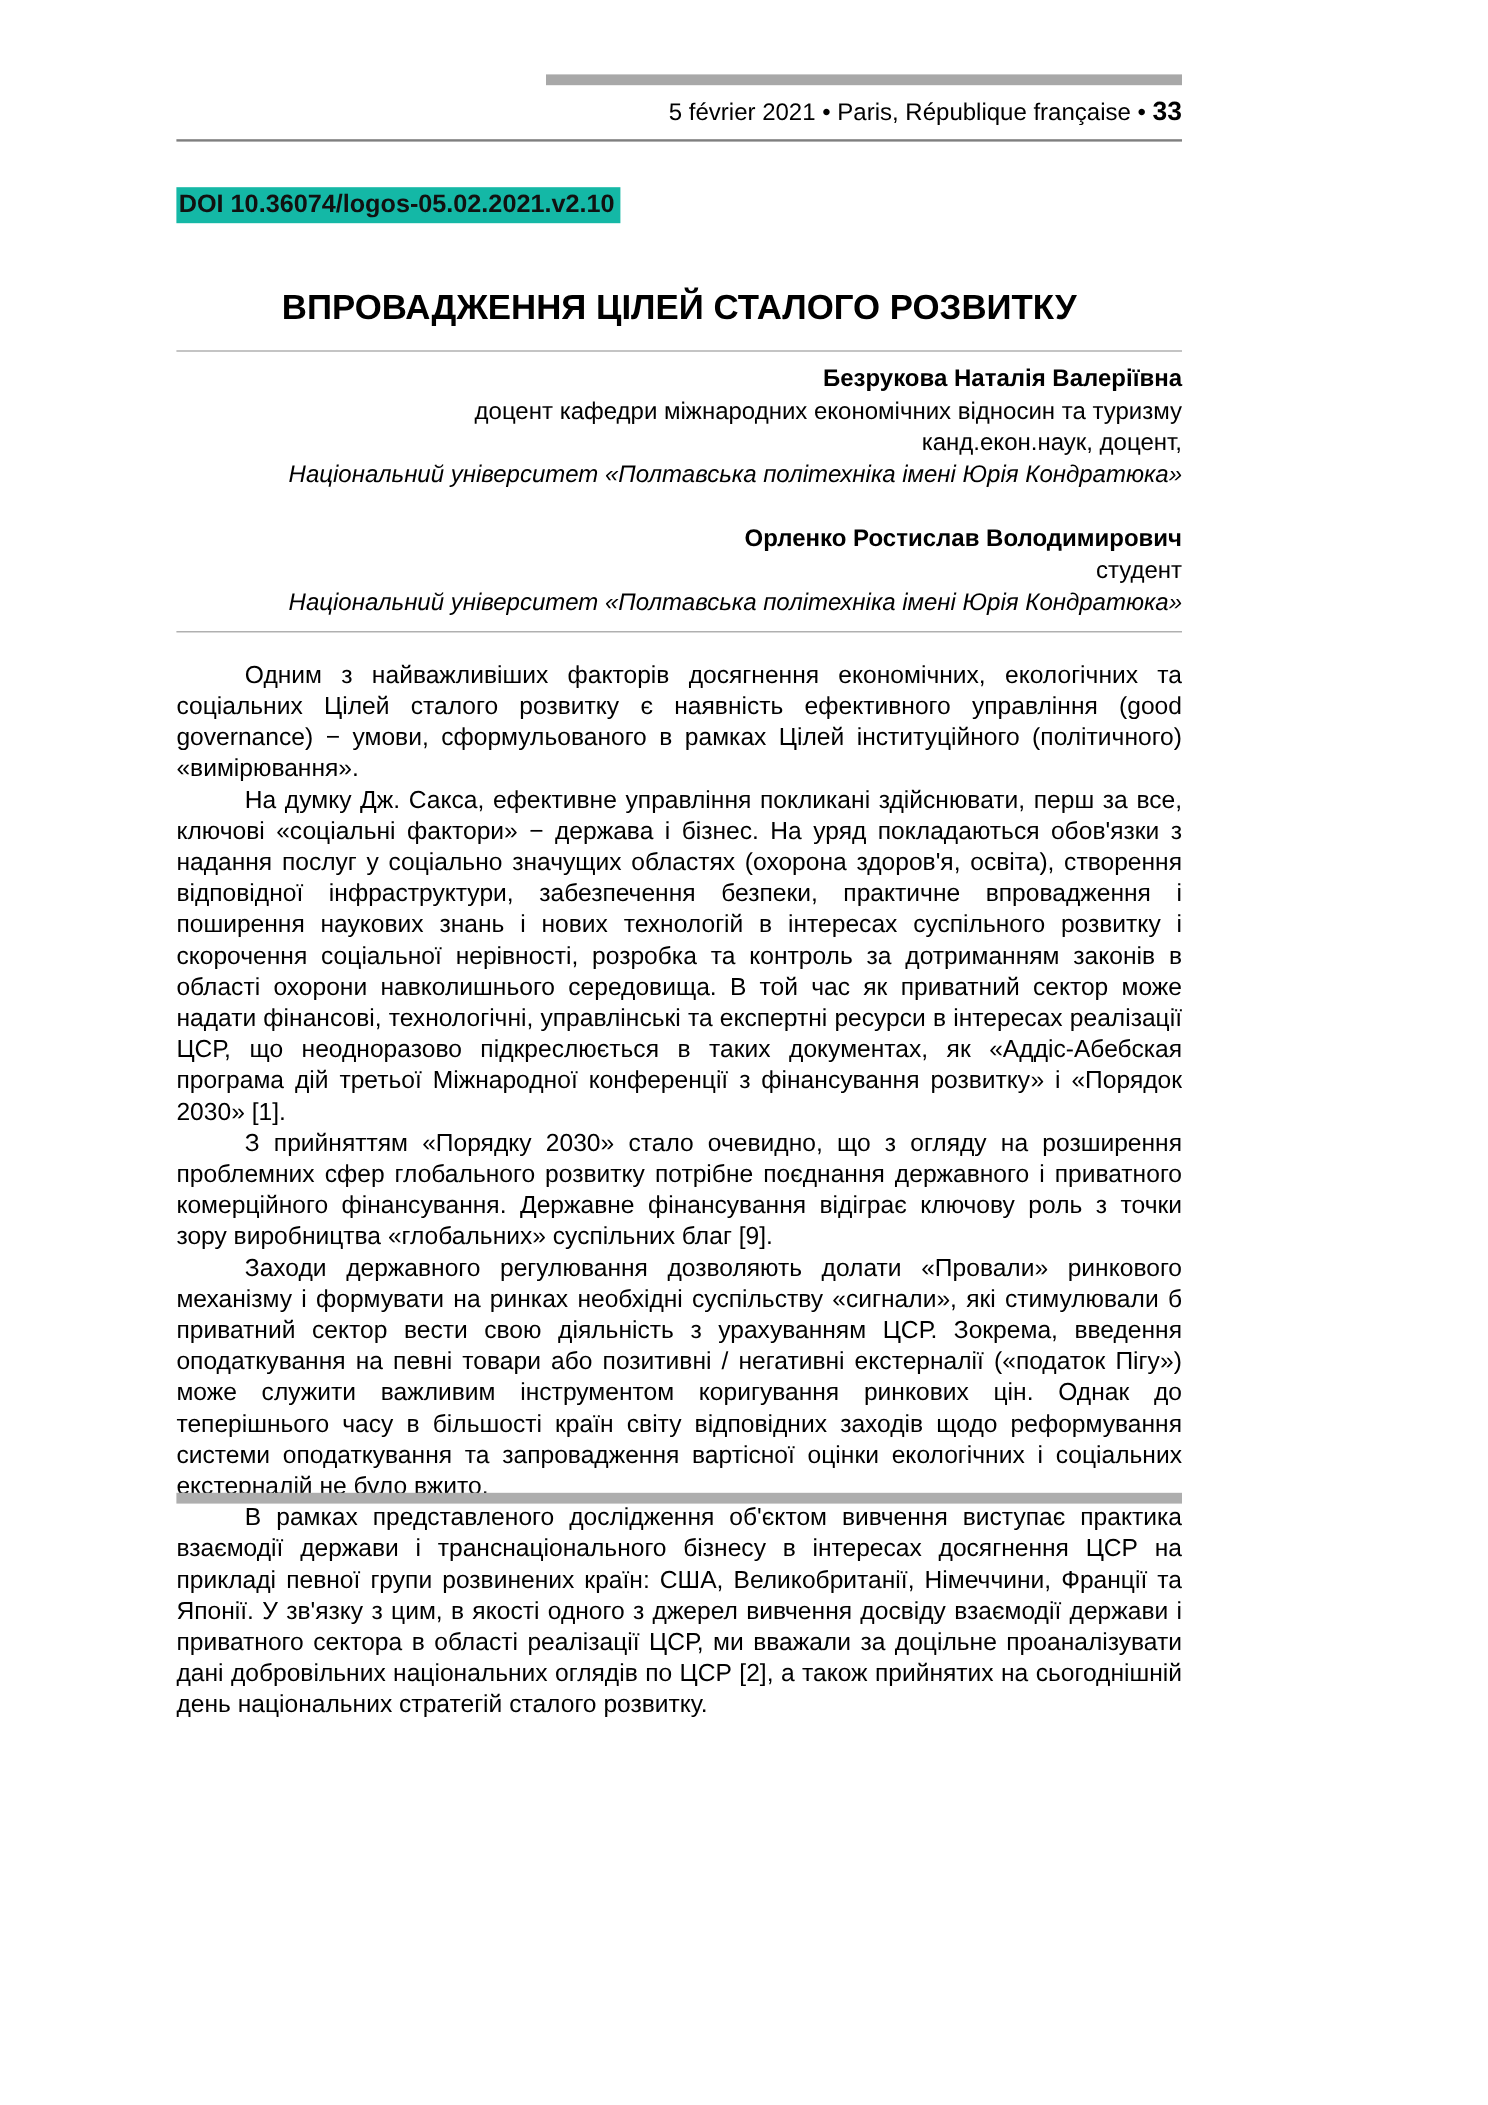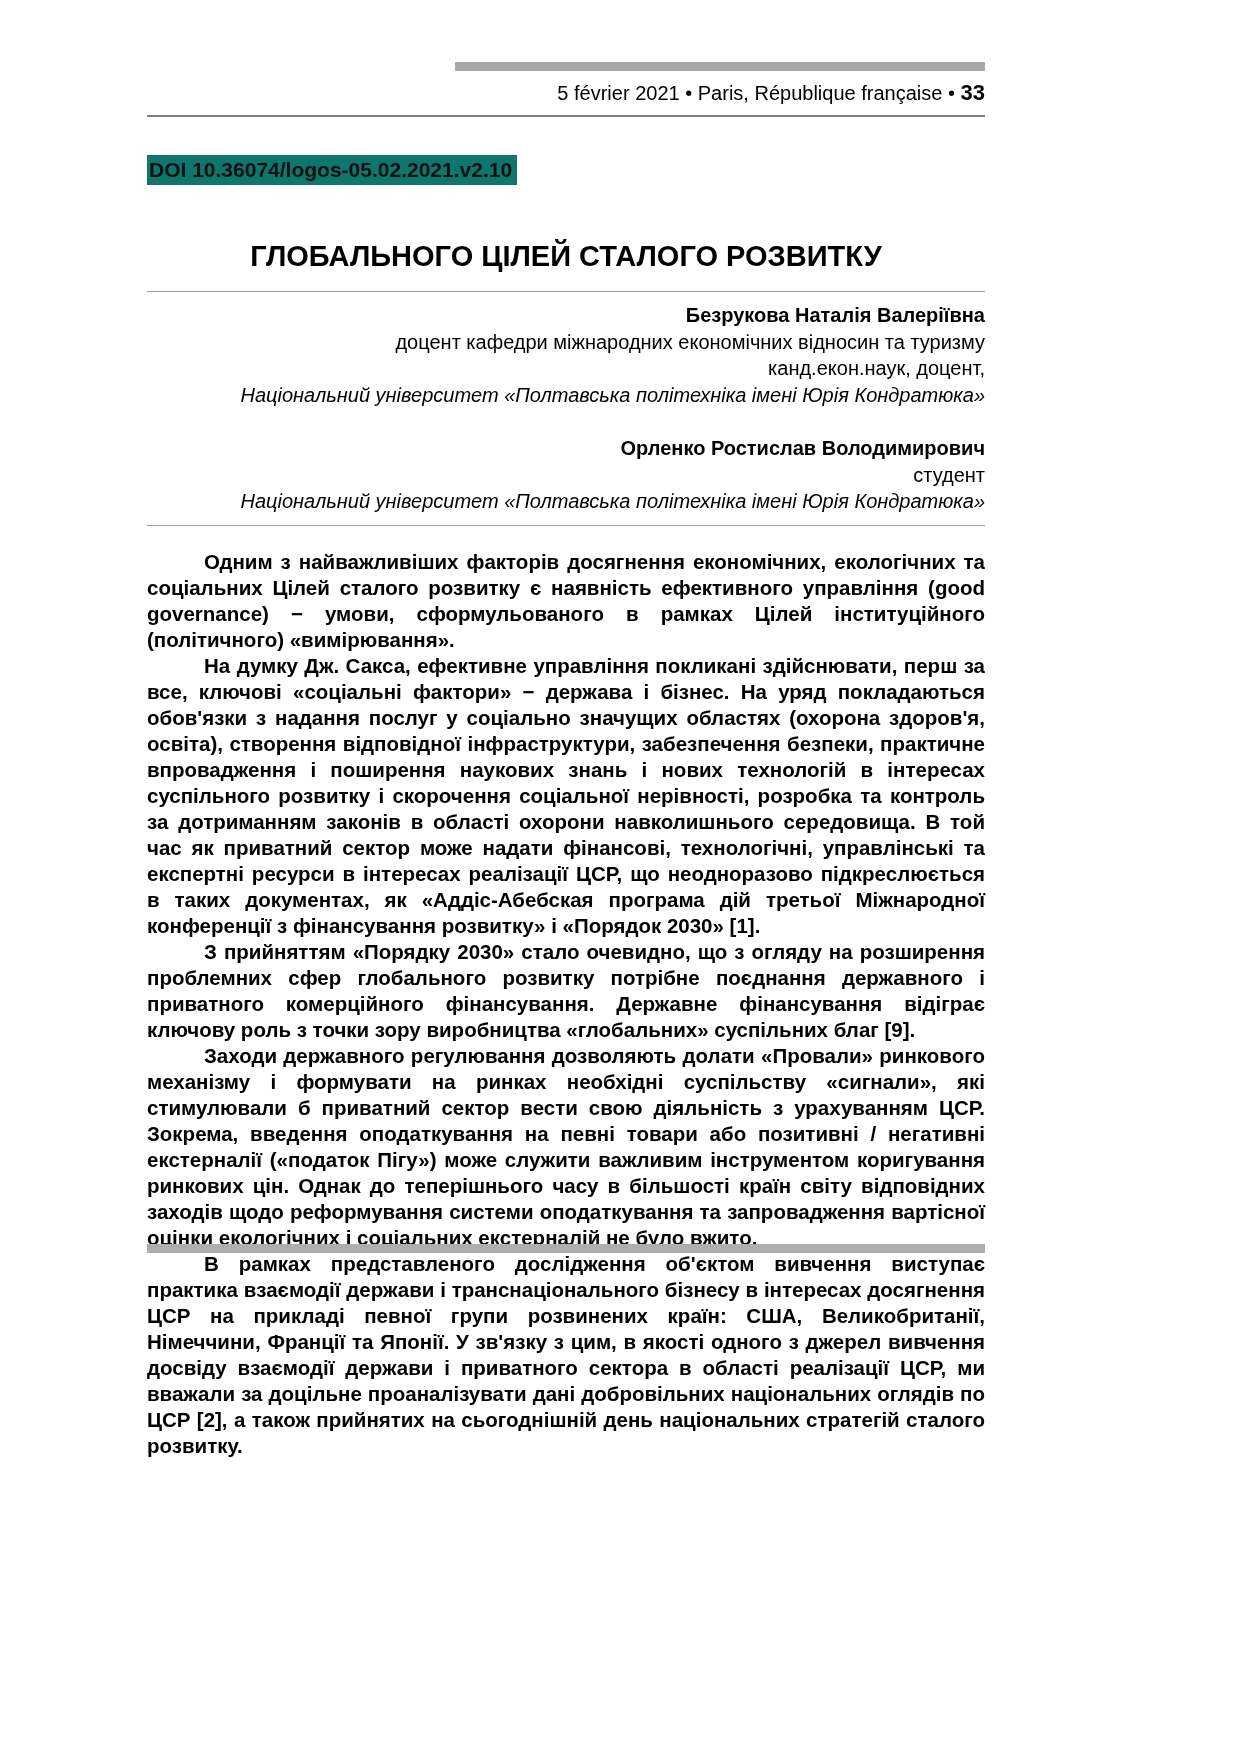--- a/index.html
+++ b/index.html
@@ -38,21 +38,21 @@
   .header-rule {
     margin-top: 9px;
     border: none;
     border-top: 2px solid #7f7f7f;
   }
 
   
   .doi {
     display: inline-block;
     margin-top: 30px;
-    background: #0f766e;
+    background: #14b8a6;
     font-weight: bold;
     font-size: 21px;
     padding: 3px 5px 3px 2px;
   }
 
   
   h1.title {
     margin: 16px 0 0 0;
     text-align: center;
     font-size: 29px;
@@ -89,21 +89,20 @@
 
   
   .body-text { margin-top: 23px; }
   .body-text p {
     margin: 0;
     font-size: 20.5px;
     line-height: 26px;
     text-align: justify;
     text-indent: 57px;
     color: #000;
-    font-weight: bold;
   }
 
   
   .footer-bar {
     position: absolute;
     left: 147px;
     right: 255px;
     bottom: 47px;
     height: 9px;
     background: #aeaeae;
@@ -125,21 +124,21 @@
   </div>
 
   <hr class="header-rule">
 
   <div>
     <span class="doi">DOI 10.36074/logos-05.02.2021.v2.10</span>
   </div>
 
   <h1 class="title">
     <br>
-    <span>ГЛОБАЛЬНОГО ЦІЛЕЙ СТАЛОГО РОЗВИТКУ</span>
+    <span>ВПРОВАДЖЕННЯ ЦІЛЕЙ СТАЛОГО РОЗВИТКУ</span>
   </h1>
 
   <hr class="thin-rule">
 
   <div class="authors">
 
     <div class="author-block">
       <div class="name">Безрукова Наталія Валеріївна</div>
       <div>доцент кафедри міжнародних економічних відносин та туризму</div>
       <div>канд.екон.наук, доцент,</div>

